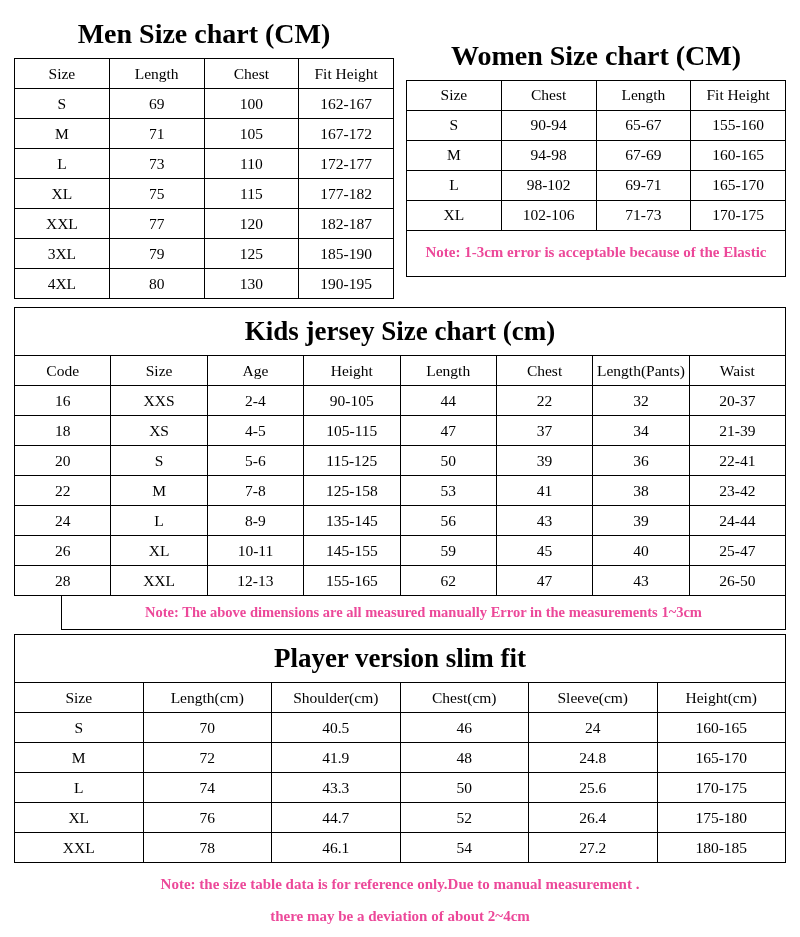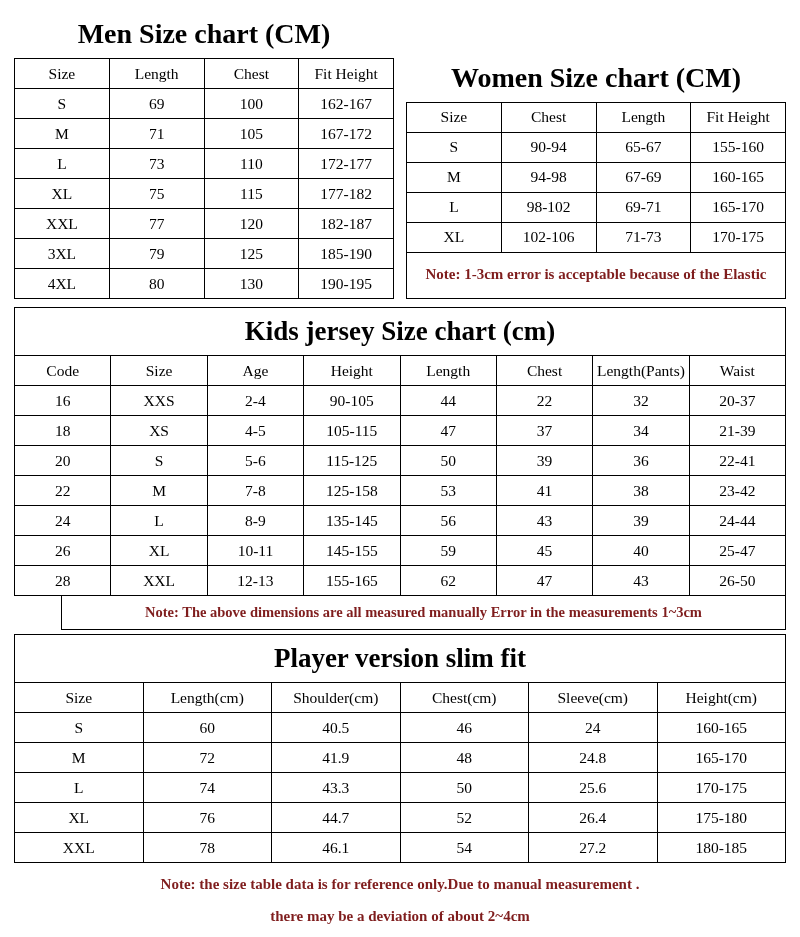--- a/index.html
+++ b/index.html
@@ -53,30 +53,30 @@
     padding: 0 2px;
     white-space: nowrap;
     overflow: hidden;
   }
   table.grid th {
     font-weight: normal;
   }
   .top-row {
     display: flex;
     width: 100%;
-    align-items: flex-end;
+    align-items: center;
   }
   .top-col {
     width: 50%;
     box-sizing: border-box;
   }
   .top-col.left { padding-right: 6px; }
   .top-col.right { padding-left: 6px; }
   .note-red {
-    color: #7f1d1d;
+    color: #ec4899;
     font-weight: bold;
     text-align: center;
     font-size: 15px;
     line-height: 1.55;
     font-family: "Liberation Serif", serif;
   }
   .women-note {
     border: 1px solid #000000;
     border-top: none;
     padding: 10px 10px 12px 10px;
@@ -325,21 +325,21 @@
           <th>Length(cm)</th>
           <th>Shoulder(cm)</th>
           <th>Chest(cm)</th>
           <th>Sleeve(cm)</th>
           <th>Height(cm)</th>
         </tr>
       </thead>
       <tbody>
         <tr>
           <td>S</td>
-          <td>60</td>
+          <td>70</td>
           <td>40.5</td>
           <td>46</td>
           <td>24</td>
           <td>160-165</td>
         </tr>
         <tr>
           <td>M</td>
           <td>72</td>
           <td>41.9</td>
           <td>48</td>

